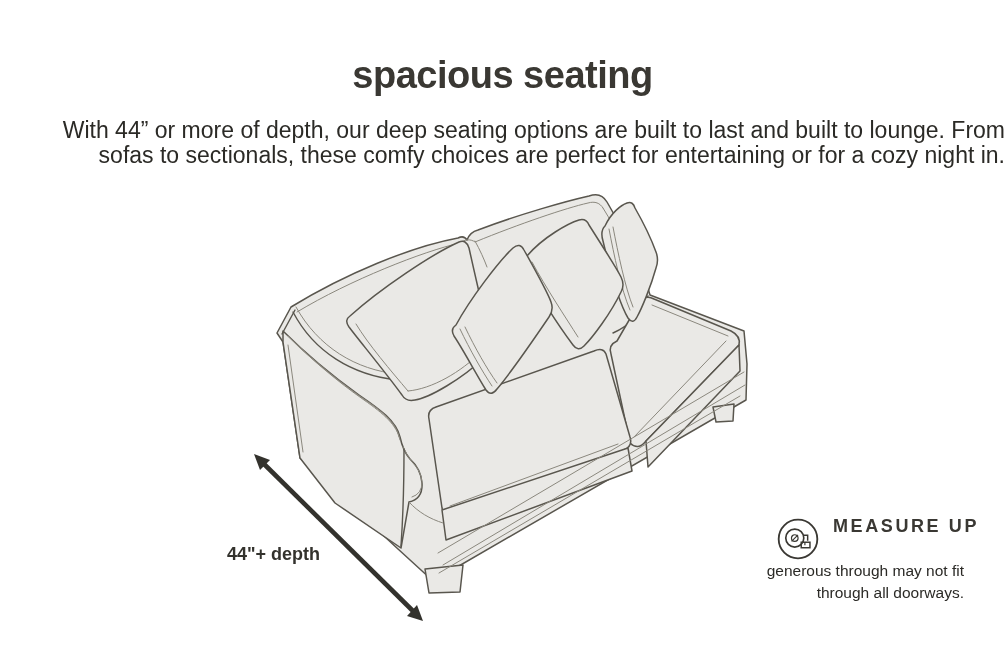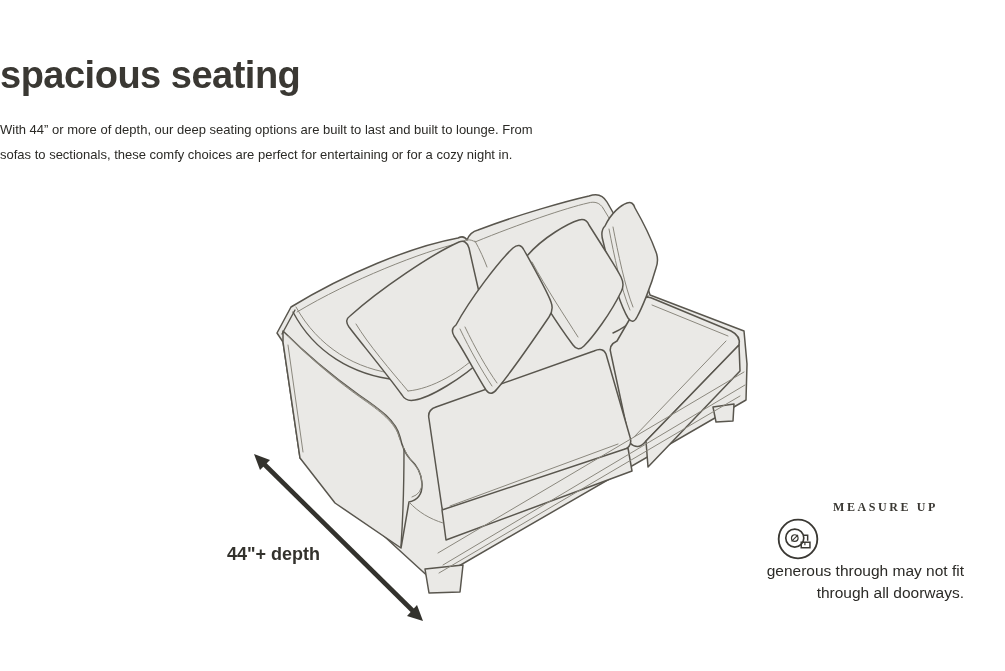--- a/index.html
+++ b/index.html
@@ -3,48 +3,48 @@
 <meta charset="utf-8">
 <style>
   html,body{margin:0;padding:0;background:#fff;}
   .canvas{
     position:relative;width:1005px;height:671px;overflow:hidden;
     background:var(--bg,#fff);
     font-family:"Liberation Sans", sans-serif;
     -webkit-font-smoothing:antialiased;
   }
   .title{
-    position:absolute;top:54px;left:0;right:0;text-align:left;
+    position:absolute;top:54px;left:0;right:0;text-align:center;
     font-size:38px;font-weight:bold;color:var(--accent,#3a3833);
     letter-spacing:-0.5px;
   }
   .desc{
-    position:absolute;top:118px;left:0;right:0;text-align:left;
-    font-size:13px;line-height:24.5px;color:var(--text,#2b2a26);
+    position:absolute;top:118px;left:0;right:0;text-align:right;
+    font-size:23px;line-height:24.5px;color:var(--text,#2b2a26);
   }
   .desc div{white-space:nowrap;}
   svg.scene{position:absolute;left:0;top:0;width:1005px;height:671px;}
   .sf{fill:var(--sofa-fill,#eae9e6);stroke:var(--sofa-line,#59564e);stroke-width:1.5;stroke-linejoin:round;stroke-linecap:round;}
   .ln{fill:none;stroke:var(--sofa-line,#59564e);stroke-width:1.4;stroke-linejoin:round;stroke-linecap:round;}
   .pp{fill:none;stroke:var(--sofa-pip,#8b887e);stroke-width:1;stroke-linejoin:round;stroke-linecap:round;}
   .ar{fill:var(--arrow,#33322d);stroke:none;}
   .arln{stroke:var(--arrow,#33322d);stroke-width:4.6;}
   .dim-label{
     position:absolute;left:227px;top:544px;
     font-size:18px;font-weight:bold;color:var(--arrow,#33322d);
     white-space:nowrap;
   }
   .mu-icon{position:absolute;left:775px;top:516px;width:46px;height:46px;}
   .mu-icon circle, .mu-icon path, .mu-icon rect, .mu-icon line{
     fill:none;stroke:var(--accent,#3a3833);
   }
   .mu-title{
-    position:absolute;left:833px;top:500px;
-    font-size:12px;font-weight:bold;letter-spacing:2.6px;
-    color:var(--accent,#3a3833);white-space:nowrap;font-family:Liberation Serif, serif;
+    position:absolute;left:833px;top:516px;
+    font-size:18px;font-weight:bold;letter-spacing:2.6px;
+    color:var(--accent,#3a3833);white-space:nowrap;
   }
   .mu-note{
     position:absolute;left:746px;top:560px;width:218px;text-align:right;
     font-size:15.5px;line-height:22.4px;color:var(--text,#2b2a26);
   }
 </style>
 </head>
 <body>
 
 <div class="canvas">

